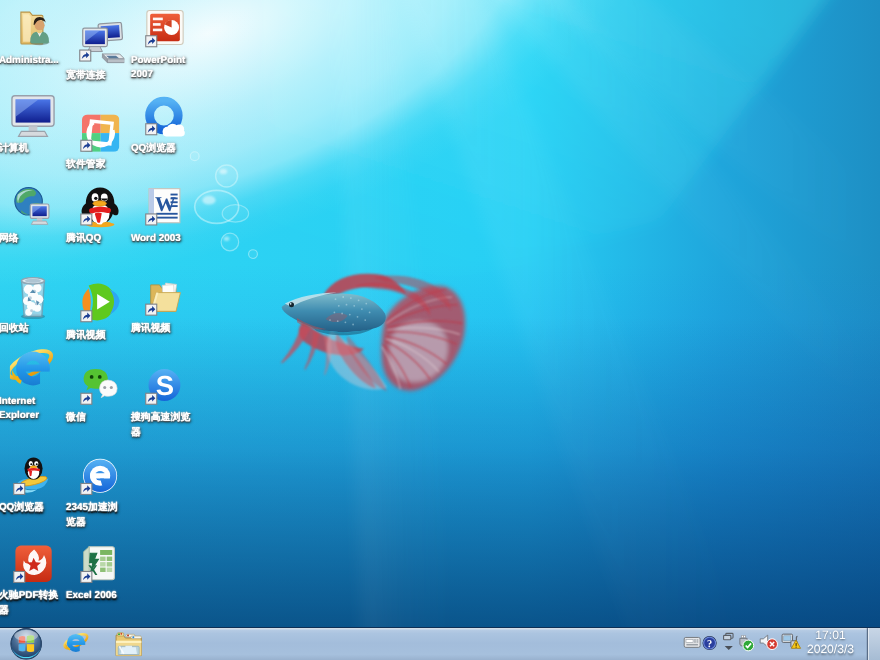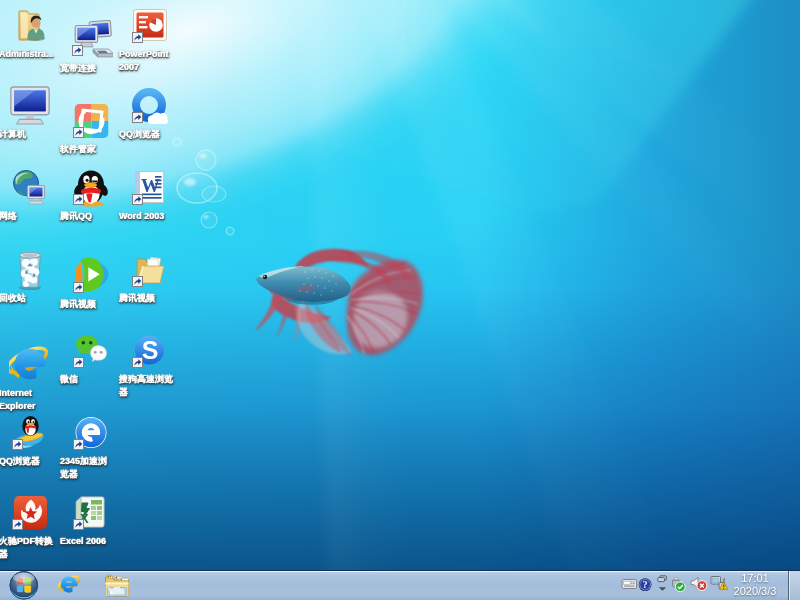--- a/index.html
+++ b/index.html
@@ -382,21 +382,21 @@
       </g>
  <g transform="rotate(-3 24 20)">
         <rect x="18" y="9" width="10.5" height="23" fill="#fdfdfa" stroke="#cfcfc8" stroke-width=".7"></rect>
       </g>
  <path d="M7,33 L12,16 L34,16 L30,33 Z" fill="#f4e09c" stroke="#c8a64e" stroke-width=".8"></path>
  <path d="M7,33 L12,16 L14,16 L9,33 Z" fill="#fdf2c4" opacity=".8"></path>
  <use href="#sc" x="2" y="26"></use>
 </svg>
 <div class="lb">腾讯视频</div>
 </div>
-<div class="ic" style="left:-1px;top:345px">
+<div class="ic" style="left:-1px;top:316px">
 <svg width="42" height="40" viewBox="0 0 42 40">
  <defs>
         <mask id="em">
           <rect width="42" height="40" fill="#000"></rect>
           <circle cx="21" cy="19" r="12" fill="#fff"></circle>
           <circle cx="21" cy="19" r="5.6" fill="#000"></circle>
           <rect x="14" y="16.2" width="18" height="5" fill="#fff"></rect>
           <polygon points="26,21.2 33,21.2 33,31 26,31" fill="#000"></polygon>
         </mask>
       </defs>

